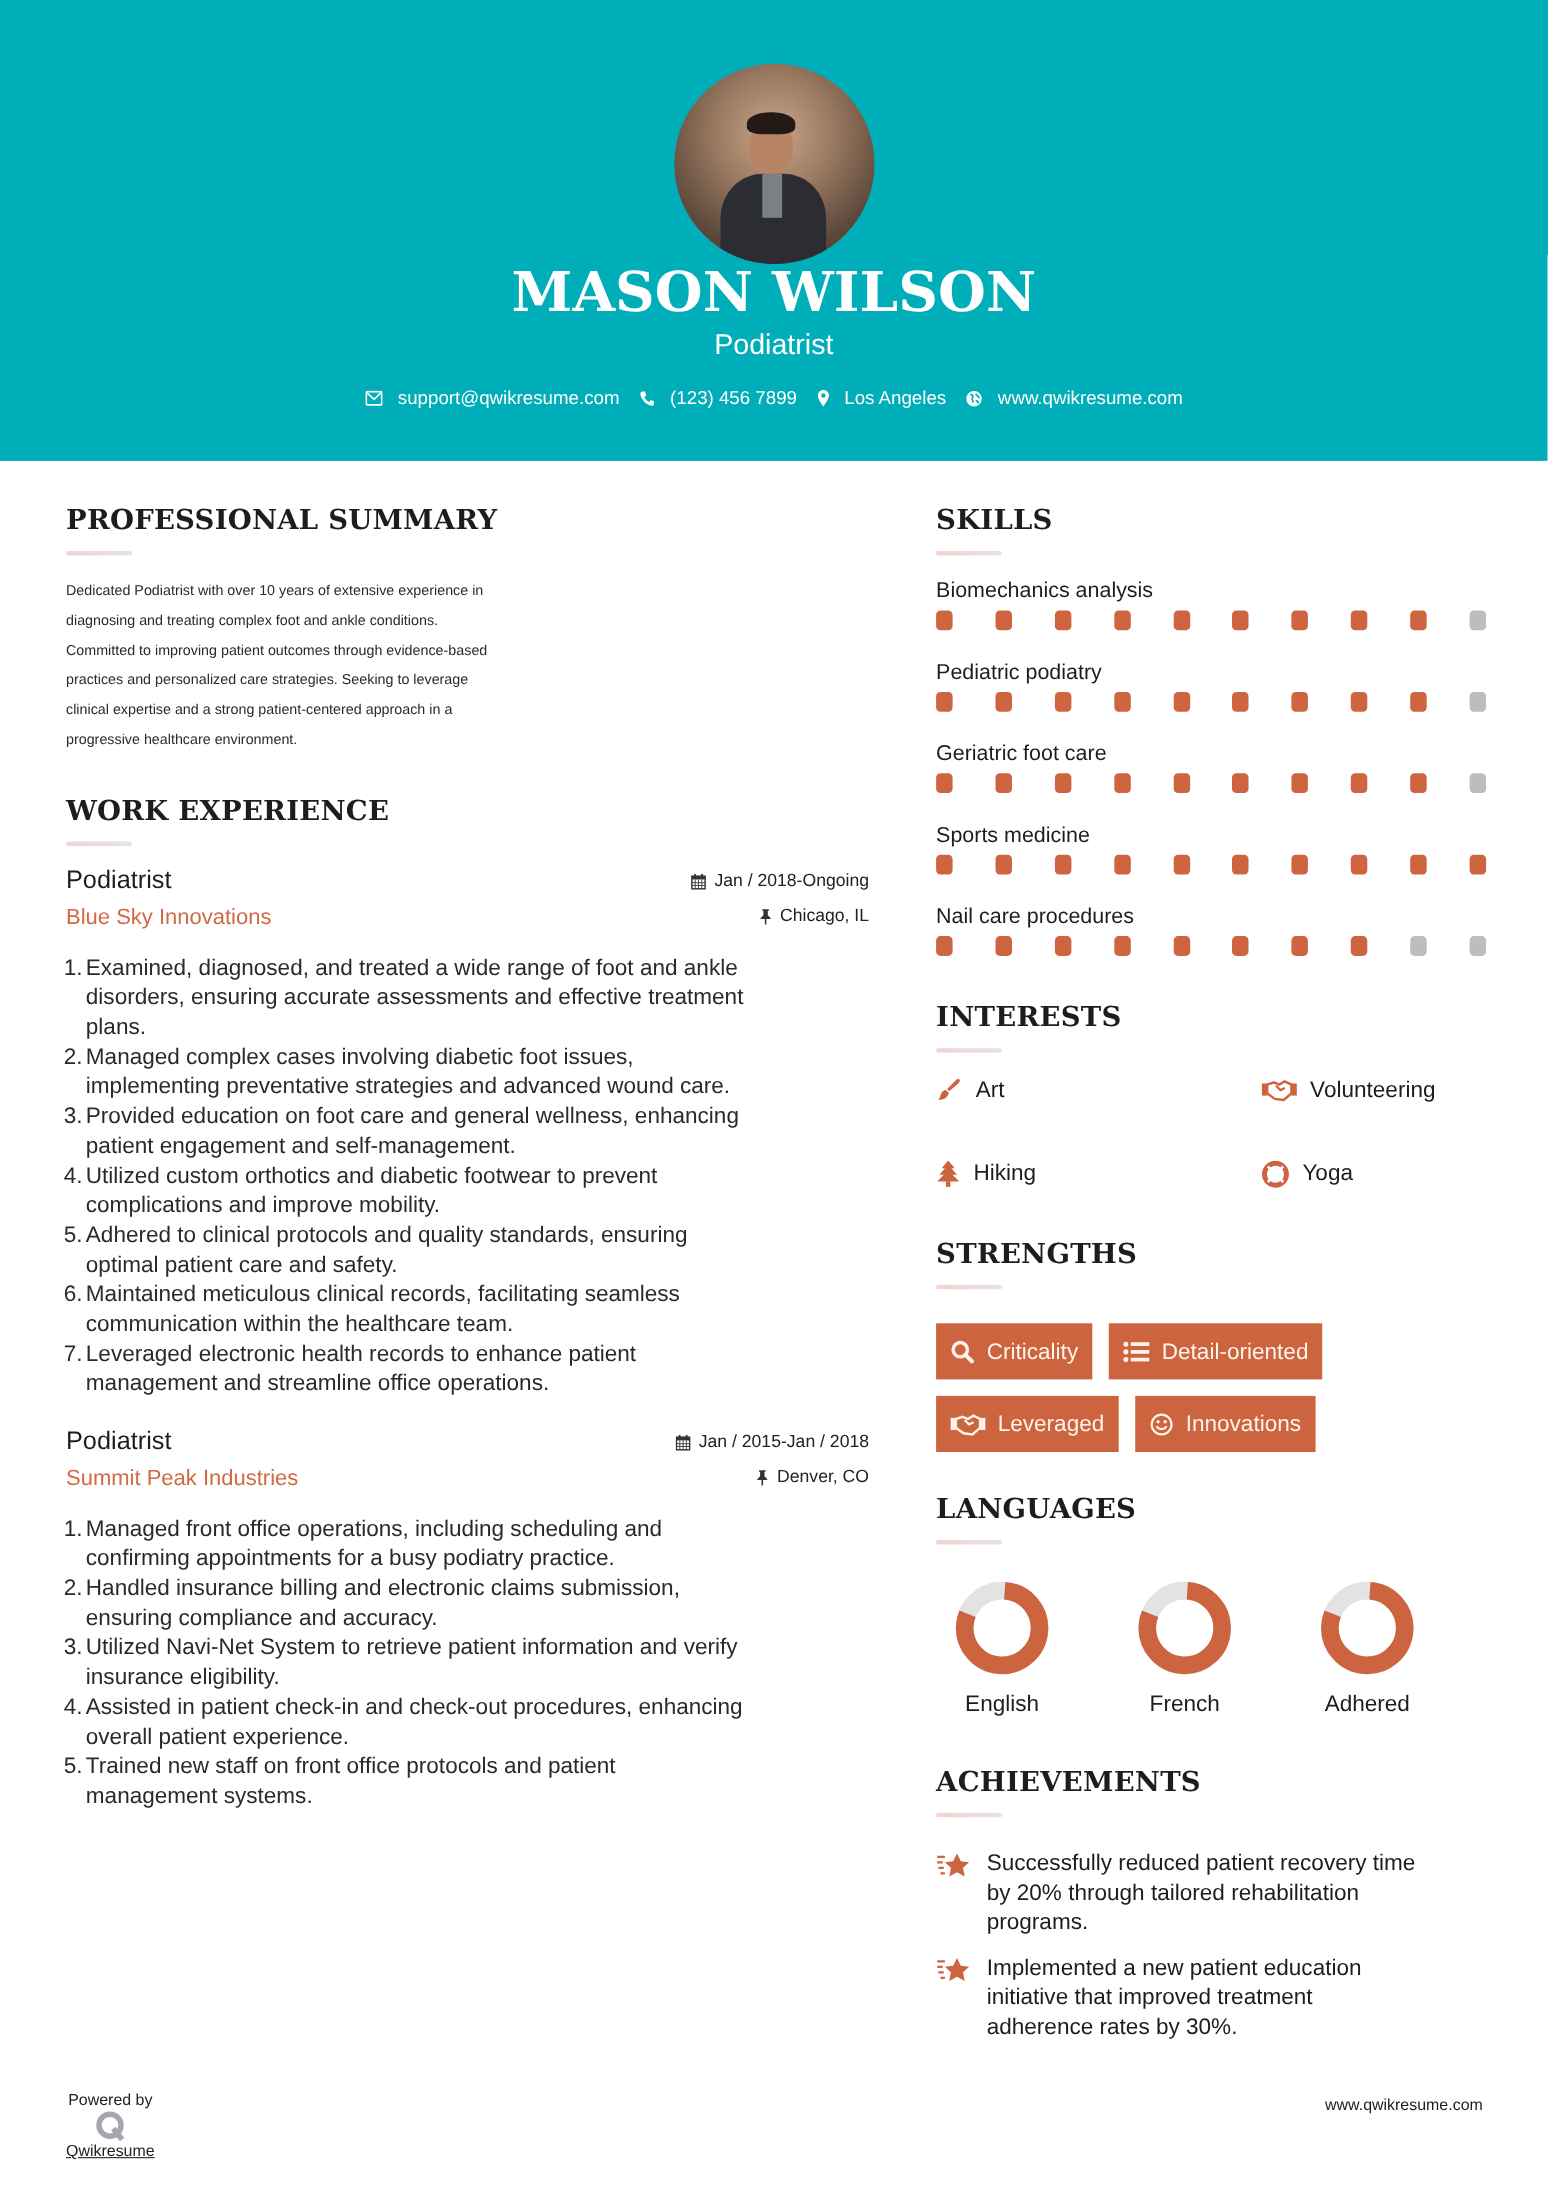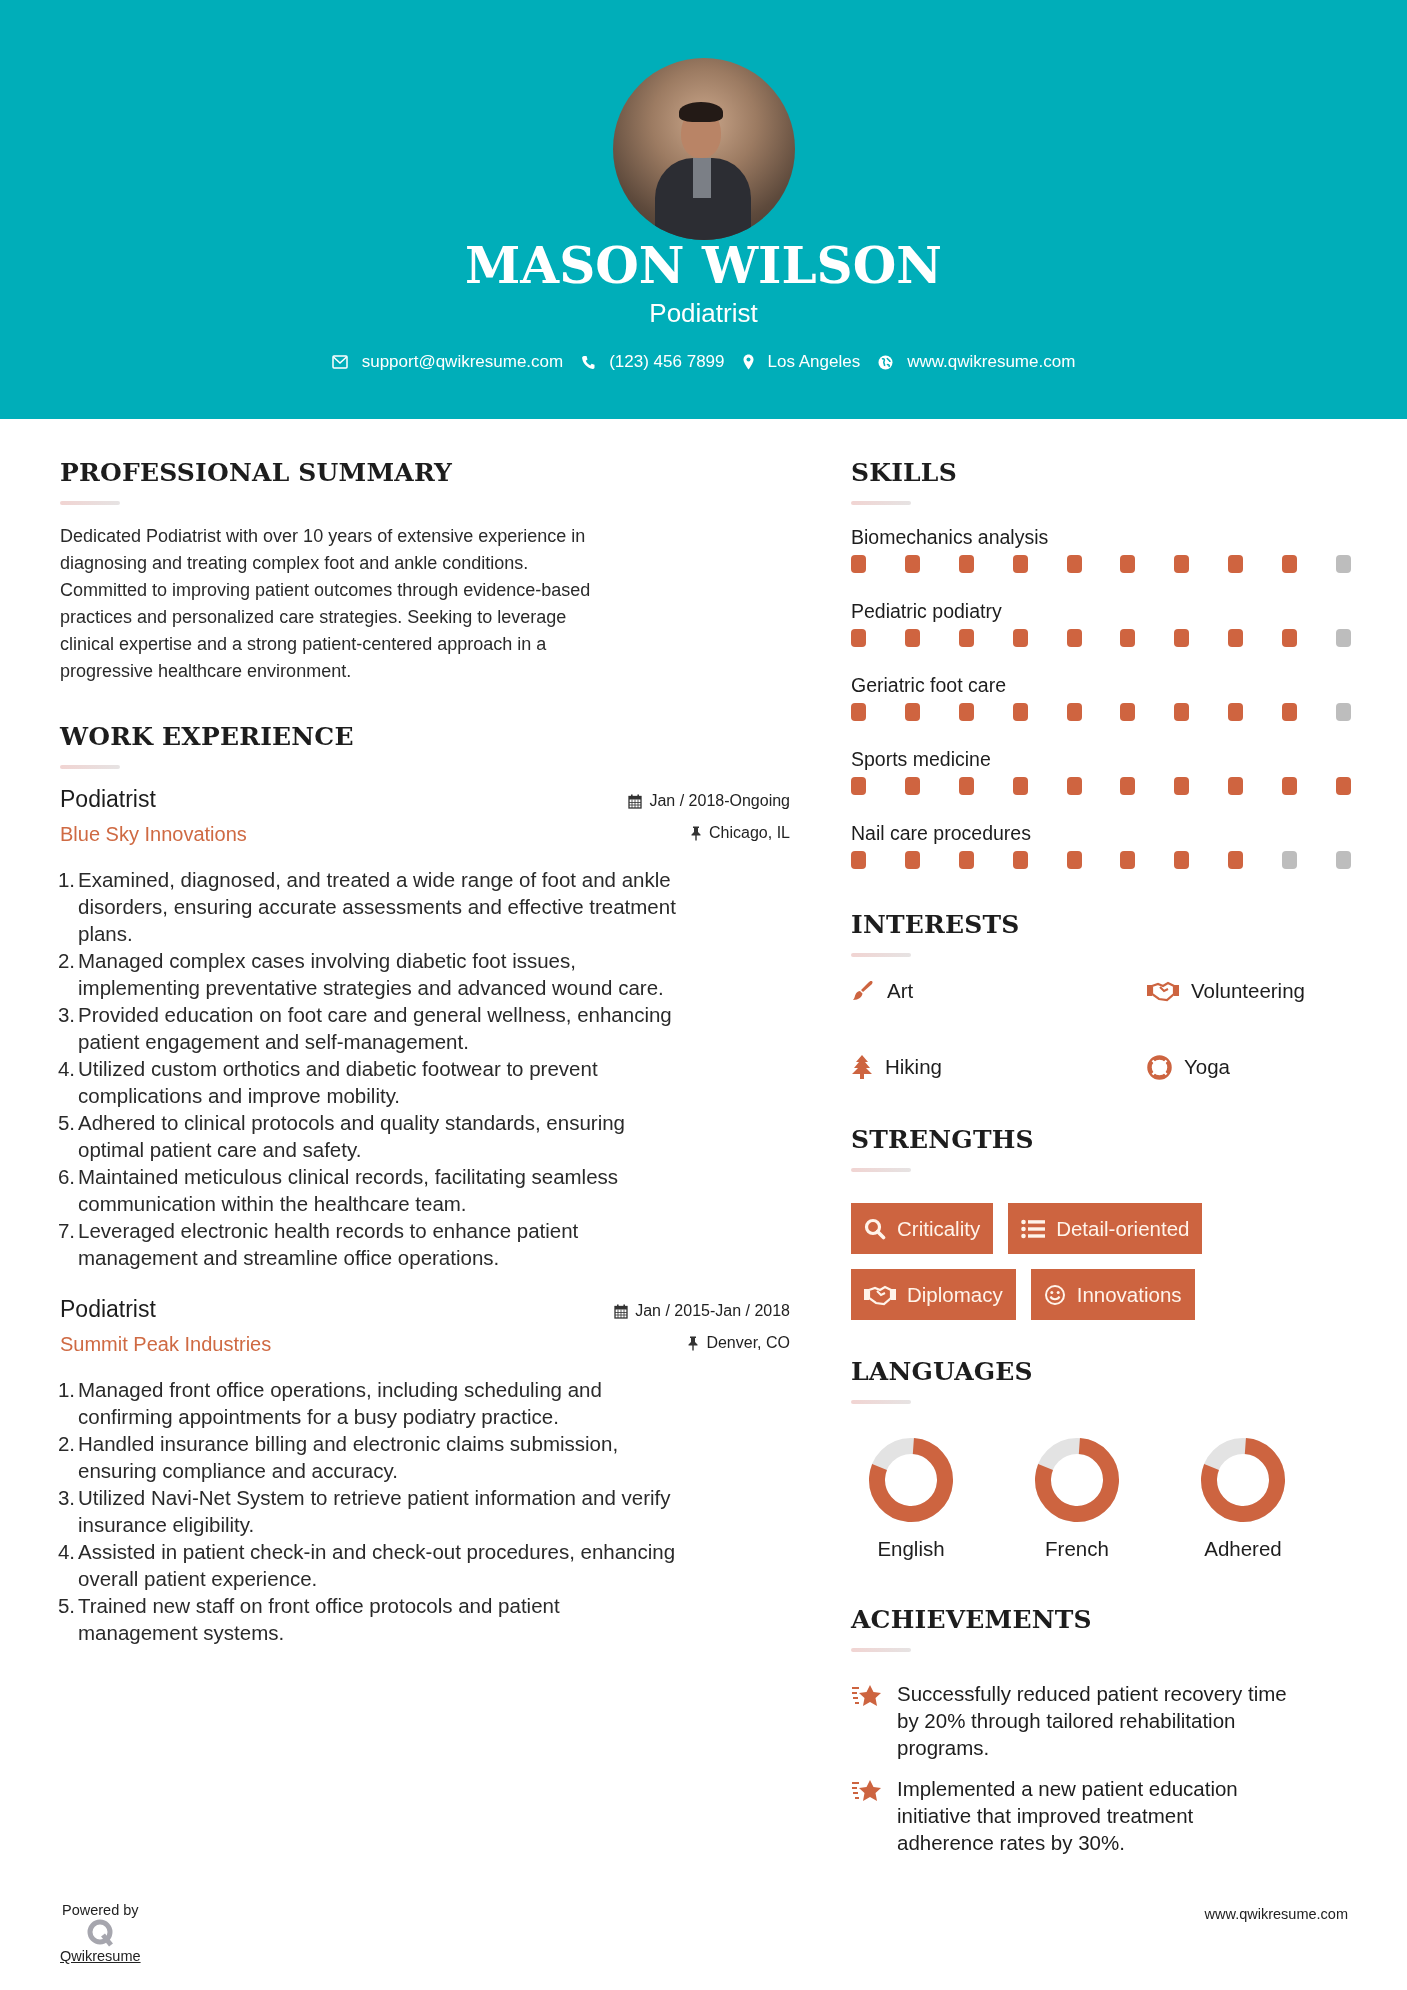--- a/index.html
+++ b/index.html
@@ -19,21 +19,21 @@
   .contacts { position: absolute; left: 0; top: 352px; width: 1407px; display: flex; justify-content: center; align-items: center; gap: 0; color: #ffffff; font-size: 17px; }
   .contact { display: flex; align-items: center; margin: 0 9px; }
   .contact svg { margin-right: 14px; }
 
   .col-left { position: absolute; left: 60px; top: 458px; width: 730px; }
   .col-right { position: absolute; left: 851px; top: 458px; width: 500px; }
 
   .section-title { font-family: "DejaVu Serif", "Liberation Serif", serif; font-weight: bold; font-size: 25px; color: #1d1d1d; letter-spacing: 0.2px; }
   .underline { width: 60px; height: 4px; margin-top: 14px; background: linear-gradient(90deg, #f1d4d2, #e6e3e3); border-radius: 2px; }
 
-  .summary { margin-top: 18px; font-size: 18px; line-height: 27px; color: #2a2a2a; }
+  .summary { margin-top: 18px; font-size: 13px; line-height: 27px; color: #2a2a2a; }
 
   .work-title-wrap { margin-top: 37px; }
   .job { position: relative; }
   .job-head { position: relative; height: 68px; }
   .job-role { position: absolute; left: 0; top: 0; font-size: 23px; color: #1d1d1d; }
   .job-company { position: absolute; left: 0; top: 37px; font-size: 20px; color: #cf6a43; }
   .job-date { position: absolute; right: 0; top: 6px; font-size: 16px; color: #222; display: flex; align-items: center; }
   .job-loc { position: absolute; right: 0; top: 38px; font-size: 16px; color: #222; display: flex; align-items: center; }
   .job-date svg, .job-loc svg { margin-right: 7px; }
   .duties { list-style: none; margin-top: 12px; }
@@ -386,21 +386,21 @@
           </svg>
         <span>Detail-oriented</span>
       </div>
       <div class="chip">
         <svg width="32" height="22" viewBox="0 0 32 22">
             <rect x="0" y="5" width="5" height="11" fill="#fff4ea"></rect>
             <rect x="27" y="5" width="5" height="11" fill="#fff4ea"></rect>
             <path d="M5 6 L11 4 L16 6 L21 3 L27 6 L27 14 L20 20 L12 19 L5 14 Z" fill="none" stroke="#fff4ea" stroke-width="2.2"></path>
             <path d="M13 7 L17 11 L21 9" fill="none" stroke="#fff4ea" stroke-width="2"></path>
           </svg>
-        <span>Diplomacy</span>
+        <span>Leveraged</span>
       </div>
       <div class="chip">
         <svg width="22" height="22" viewBox="0 0 22 22">
             <circle cx="11" cy="11" r="9" fill="none" stroke="#fff4ea" stroke-width="2"></circle>
             <circle cx="7.8" cy="8.5" r="1.5" fill="#fff4ea"></circle>
             <circle cx="14.2" cy="8.5" r="1.5" fill="#fff4ea"></circle>
             <path d="M6.5 12.5 C8 16 14 16 15.5 12.5" fill="none" stroke="#fff4ea" stroke-width="2"></path>
           </svg>
         <span>Innovations</span>
       </div>

